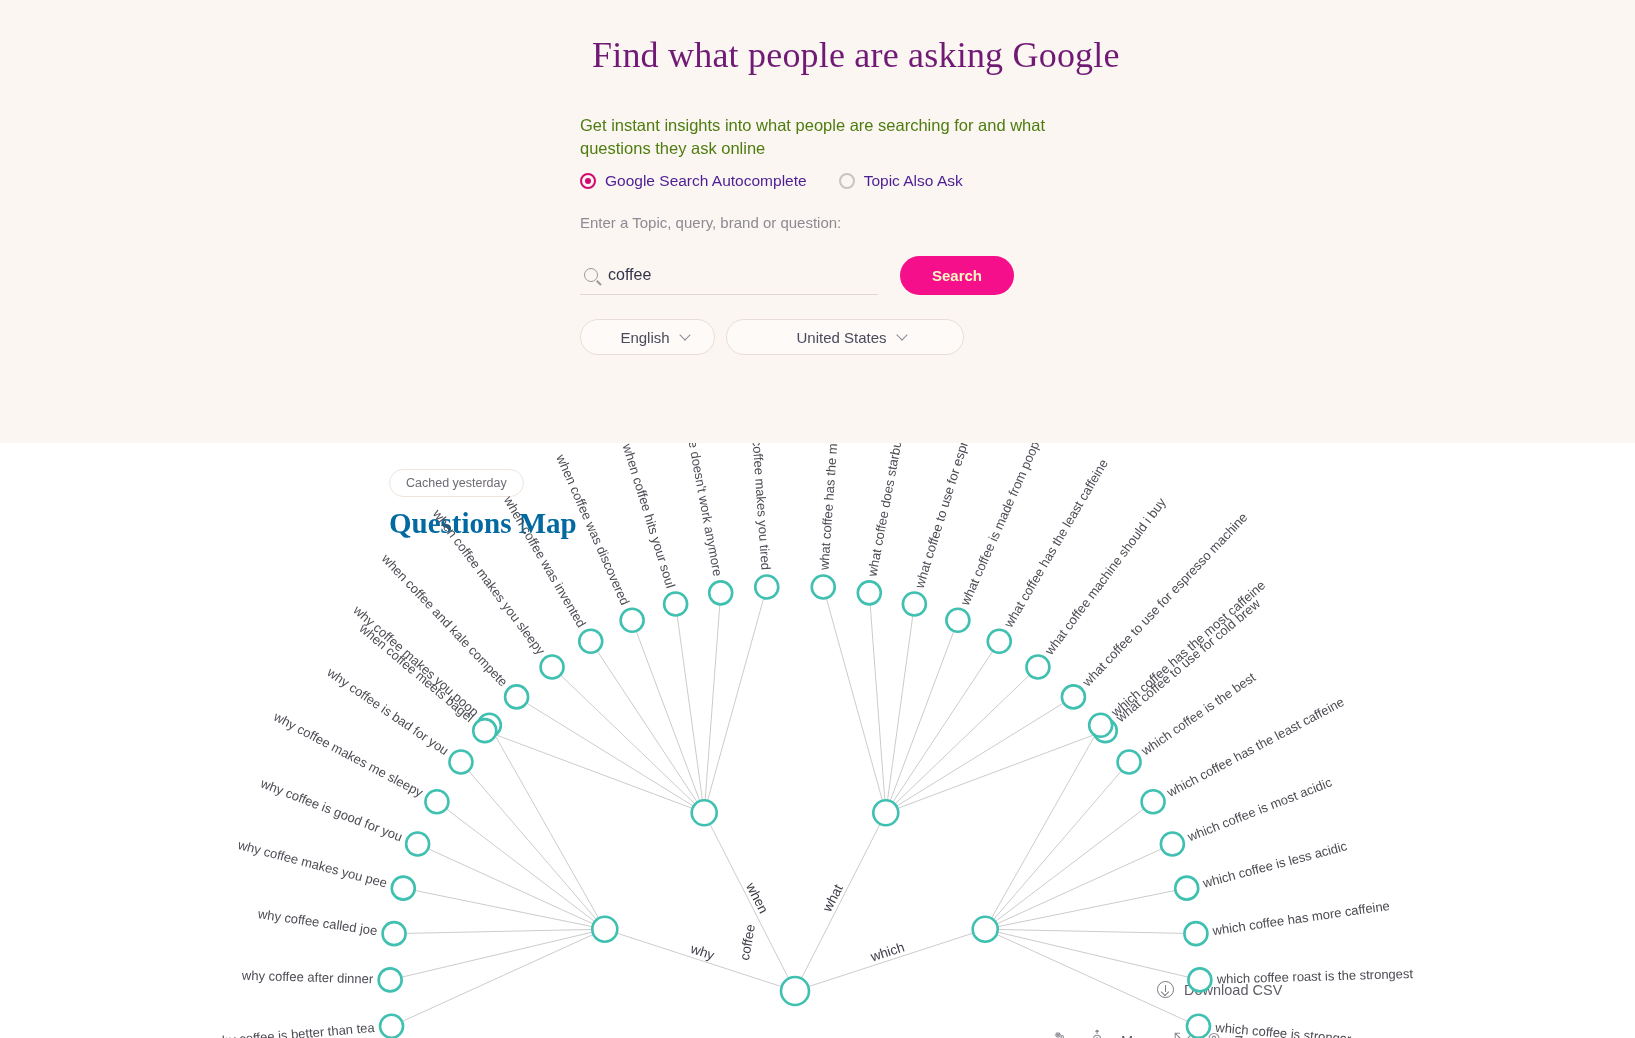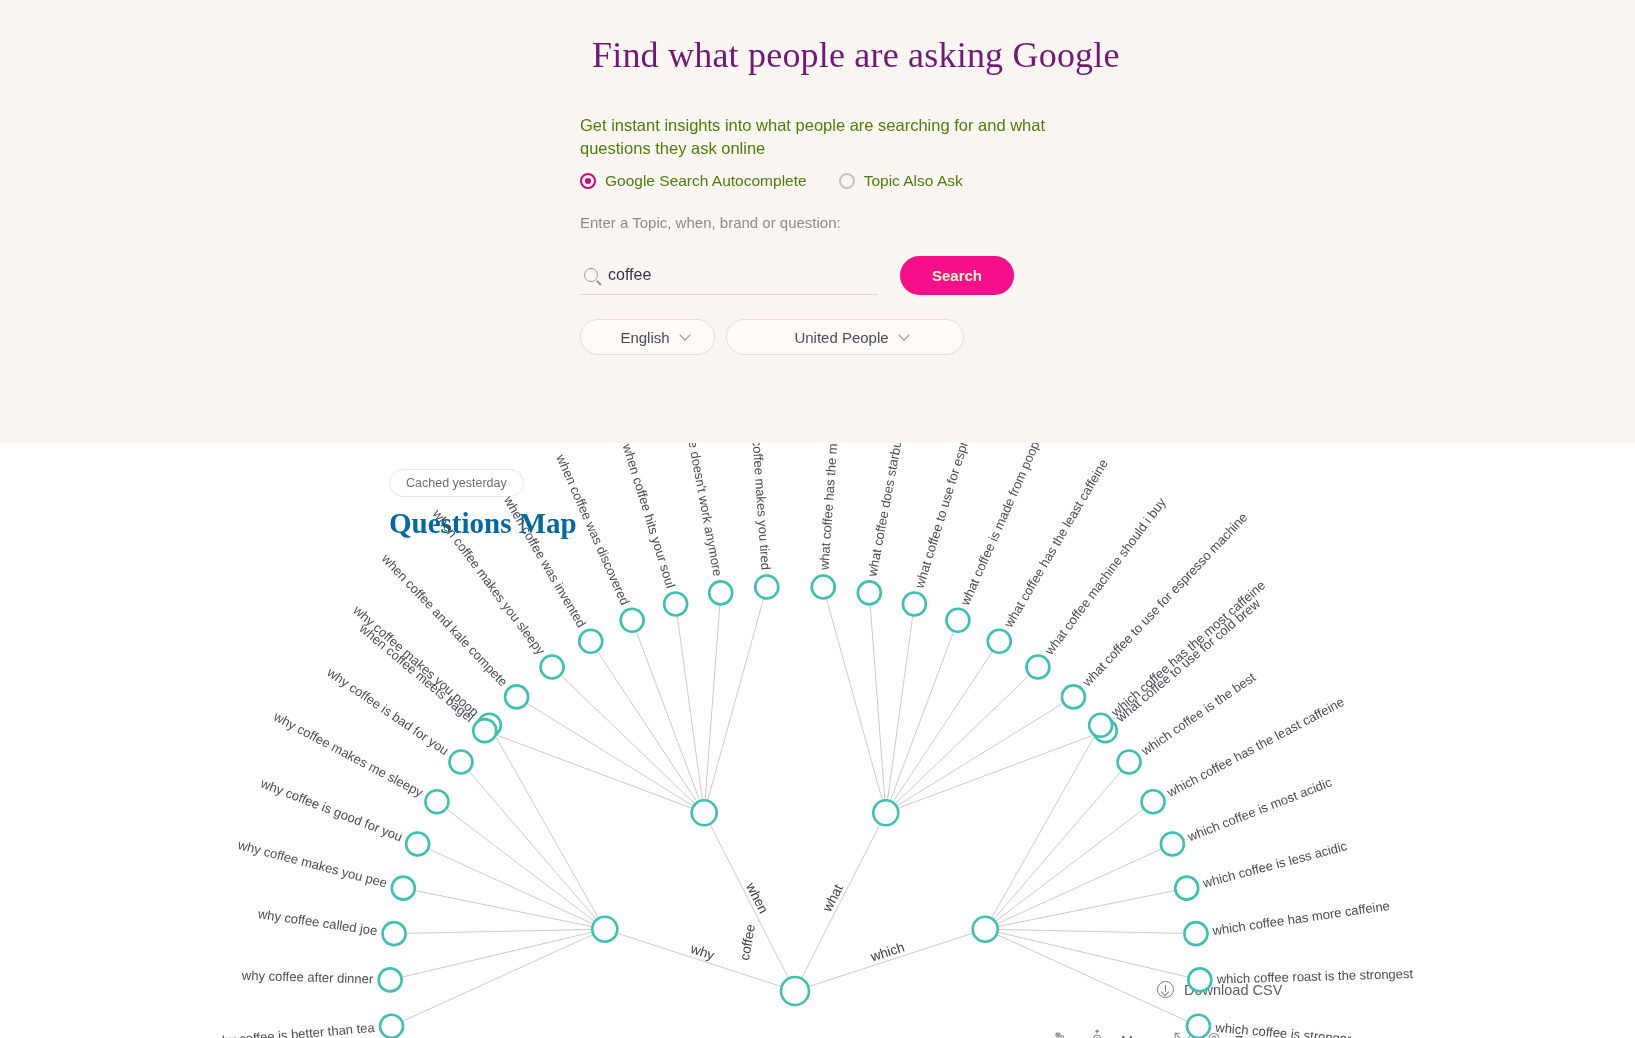--- a/index.html
+++ b/index.html
@@ -40,21 +40,21 @@
   .radio-dot {
     width: 16px; height: 16px; border-radius: 50%;
     border: 2px solid #c9c4c0; background: #fbf6f1;
     display: inline-block; position: relative;
   }
   .radio-dot.on { border-color: #d10a72; }
   .radio-dot.on::after {
     content: ""; position: absolute; left: 3px; top: 3px;
     width: 6px; height: 6px; border-radius: 50%; background: #d10a72;
   }
-  .radio-label { font-size: 15.5px; color: #4d7c0f; }
+  .radio-label { font-size: 15.5px; color: #4c1d95; }
 
   .field-label {
     position: absolute; left: 0; top: 214px;
     font-size: 15px; color: #8d8a94;
   }
 
   .search-row { position: absolute; left: 0; top: 255px; display: flex; align-items: center; }
   .search-box {
     width: 298px; height: 40px;
     border-bottom: 1px solid #e3d9d2;
@@ -165,37 +165,37 @@
       <div class="radio-item">
         <span class="radio-dot on"></span>
         <span class="radio-label">Google Search Autocomplete</span>
       </div>
       <div class="radio-item">
         <span class="radio-dot"></span>
         <span class="radio-label">Topic Also Ask</span>
       </div>
     </div>
 
-    <div class="field-label">Enter a Topic, when, brand or question:</div>
+    <div class="field-label">Enter a Topic, query, brand or question:</div>
 
     <div class="search-row">
       <div class="search-box">
         <span class="mag"></span>
         <input class="search-input" type="text" value="coffee" style="">
       </div>
       <button class="search-btn">Search</button>
     </div>
 
     <div class="selects">
       <div class="sel lang">
         <span class="sel-text">English</span>
         <span class="chev"></span>
       </div>
       <div class="sel country">
-        <span class="sel-text">United People</span>
+        <span class="sel-text">United States</span>
         <span class="chev"></span>
       </div>
     </div>
 
   </div>
 </div>
 
 <div class="results">
 
   <div class="cached">Cached yesterday</div>

